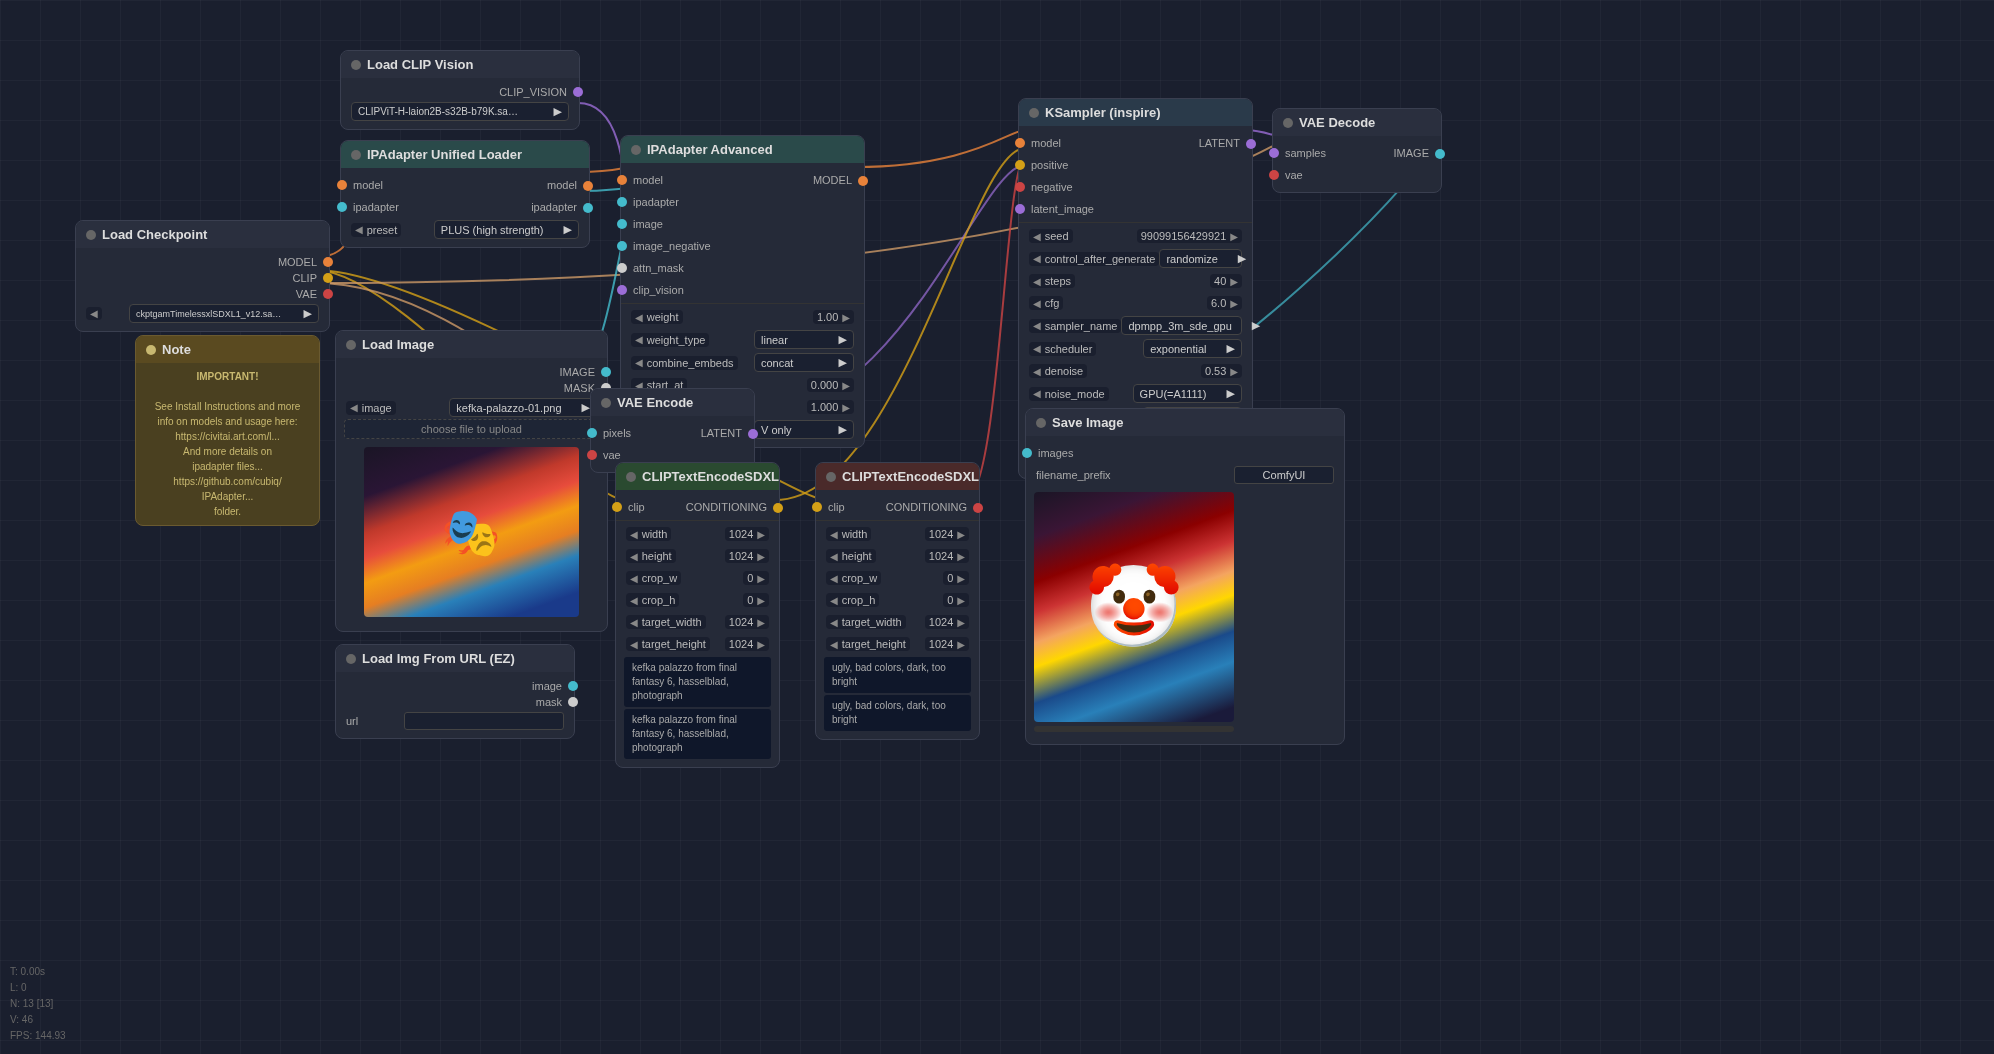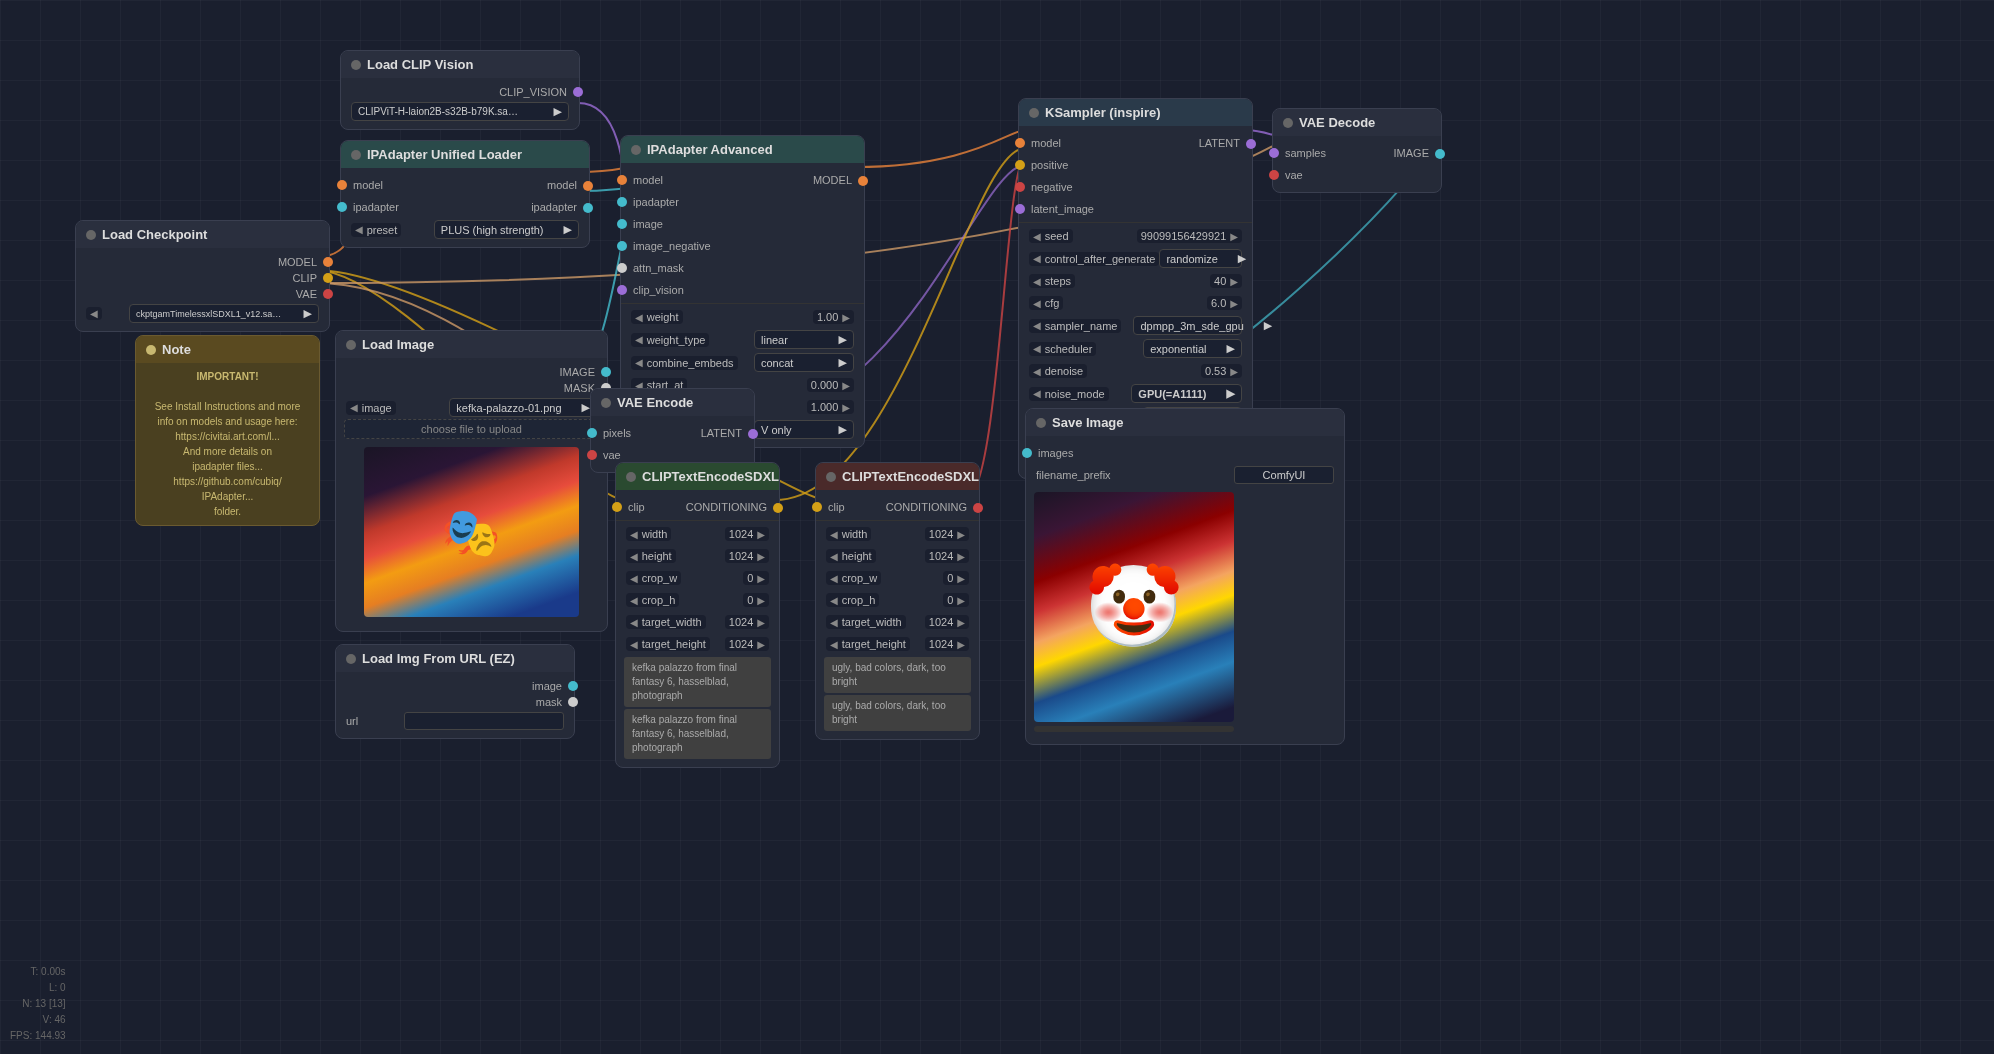--- a/index.html
+++ b/index.html
@@ -146,21 +146,20 @@
     }
 
     
     .status-bar {
       position: absolute;
       bottom: 10px;
       left: 10px;
       font-size: 10px;
       color: #666;
       line-height: 1.6;
-      text-align: right;
     }
 
     .load-image-preview {
       width: 215px;
       height: 170px;
       background: linear-gradient(160deg, #1a1525 0%, #2a1535 20%, #c0392b 35%, #e74c3c 45%, #f39c12 55%, #e67e22 65%, #2980b9 75%, #1a3a8a 90%);
       border-radius: 4px;
       display: flex;
       align-items: center;
       justify-content: center;
@@ -193,21 +192,21 @@
 
     .divider {
       border-top: 1px solid #333;
       margin: 2px 0;
     }
 
     .text-area-node {
       font-size: 10px;
       color: #aaa;
       padding: 4px 8px;
-      background: #404040;
+      background: #0f172a;
       border-radius: 3px;
       margin: 2px 8px;
       line-height: 1.4;
     }
 
     .port-row-label-right {
       display: flex;
       justify-content: flex-end;
       align-items: center;
       padding: 2px 10px;
@@ -602,21 +601,21 @@
       <div class="stepper">
         <span>6.0</span>
         <span class="stepper-arrow">▶</span>
       </div>
     </div>
     <div class="node-row">
       <div class="stepper">
         <span class="stepper-arrow">◀</span>
         <span>sampler_name</span>
       </div>
-      <div class="node-select" style="min-width:100px;margin-left:12px;">
+      <div class="node-select" style="min-width:100px;">
         <span>dpmpp_3m_sde_gpu</span>
         <span>▶</span>
       </div>
     </div>
     <div class="node-row">
       <div class="stepper">
         <span class="stepper-arrow">◀</span>
         <span>scheduler</span>
       </div>
       <div class="node-select" style="min-width:90px;">
@@ -632,21 +631,21 @@
       <div class="stepper">
         <span>0.53</span>
         <span class="stepper-arrow">▶</span>
       </div>
     </div>
     <div class="node-row">
       <div class="stepper">
         <span class="stepper-arrow">◀</span>
         <span>noise_mode</span>
       </div>
-      <div class="node-select" style="min-width:85px;font-weight:bold;">
+      <div class="node-select" style="min-width:85px;">
         <span>GPU(=A1111)</span>
         <span>▶</span>
       </div>
     </div>
     <div class="node-row">
       <div class="stepper">
         <span class="stepper-arrow">◀</span>
         <span>batch_seed_mode</span>
       </div>
       <div class="node-select" style="min-width:80px;">

